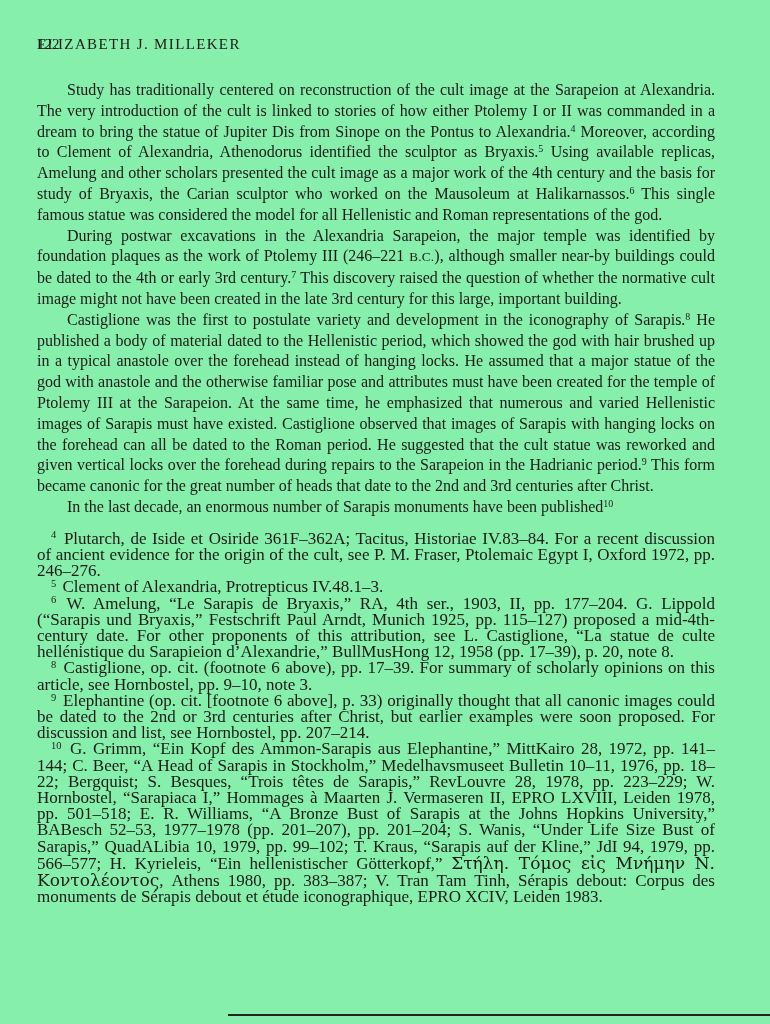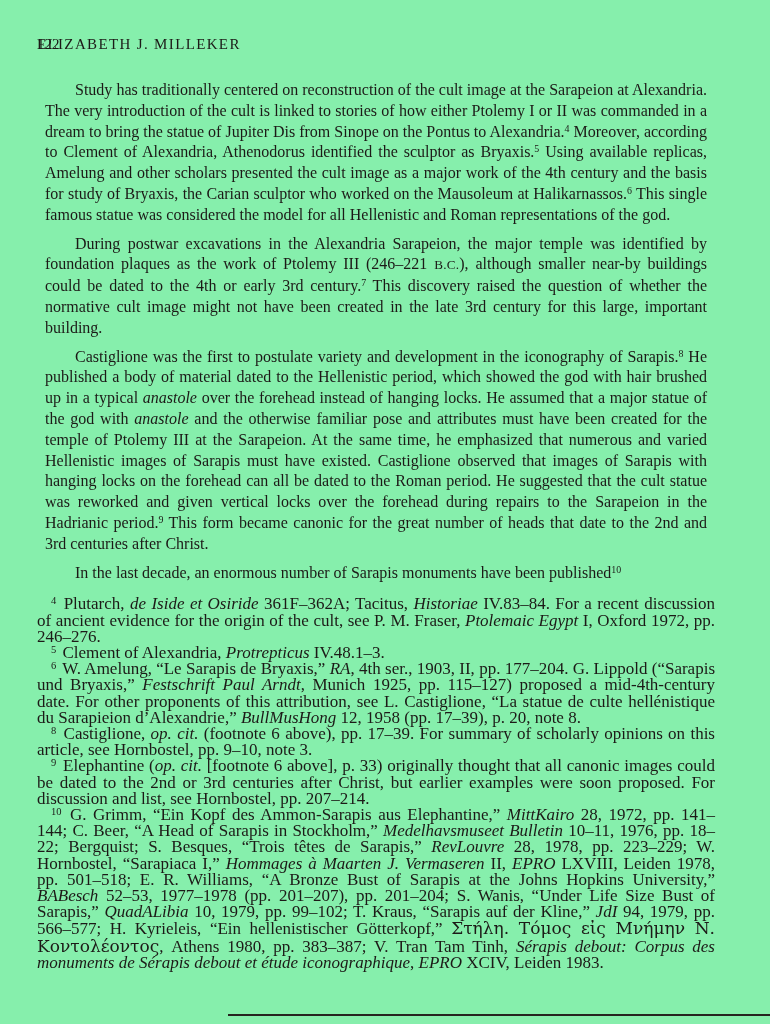--- a/index.html
+++ b/index.html
@@ -32,35 +32,35 @@
   .head-title {
     display: block;
     letter-spacing: 0.09em;
   }
   main.body-text {
     margin-top: 22px;
     font-size: 16px;
     line-height: 20.8px;
   }
   p.para {
-    margin: 8px;
+    margin: 0;
     text-indent: 30px;
     text-align: justify;
   }
   section.footnotes {
     margin-top: 13px;
     font-size: 17px;
     line-height: 16.2px;
   }
   p.footnote {
     margin: 0;
     text-indent: 14px;
     text-align: justify;
   }
-  .it { font-style: italic; }
+  .it { }
   .sc { font-size: 0.82em; letter-spacing: 0.02em; }
   .greek { font-family: "DejaVu Serif", serif; }
   sup {
     font-size: 0.62em;
     vertical-align: baseline;
     position: relative;
     top: -0.5em;
     line-height: 0;
   }
   sup.fn-marker { margin-right: 2px; }

